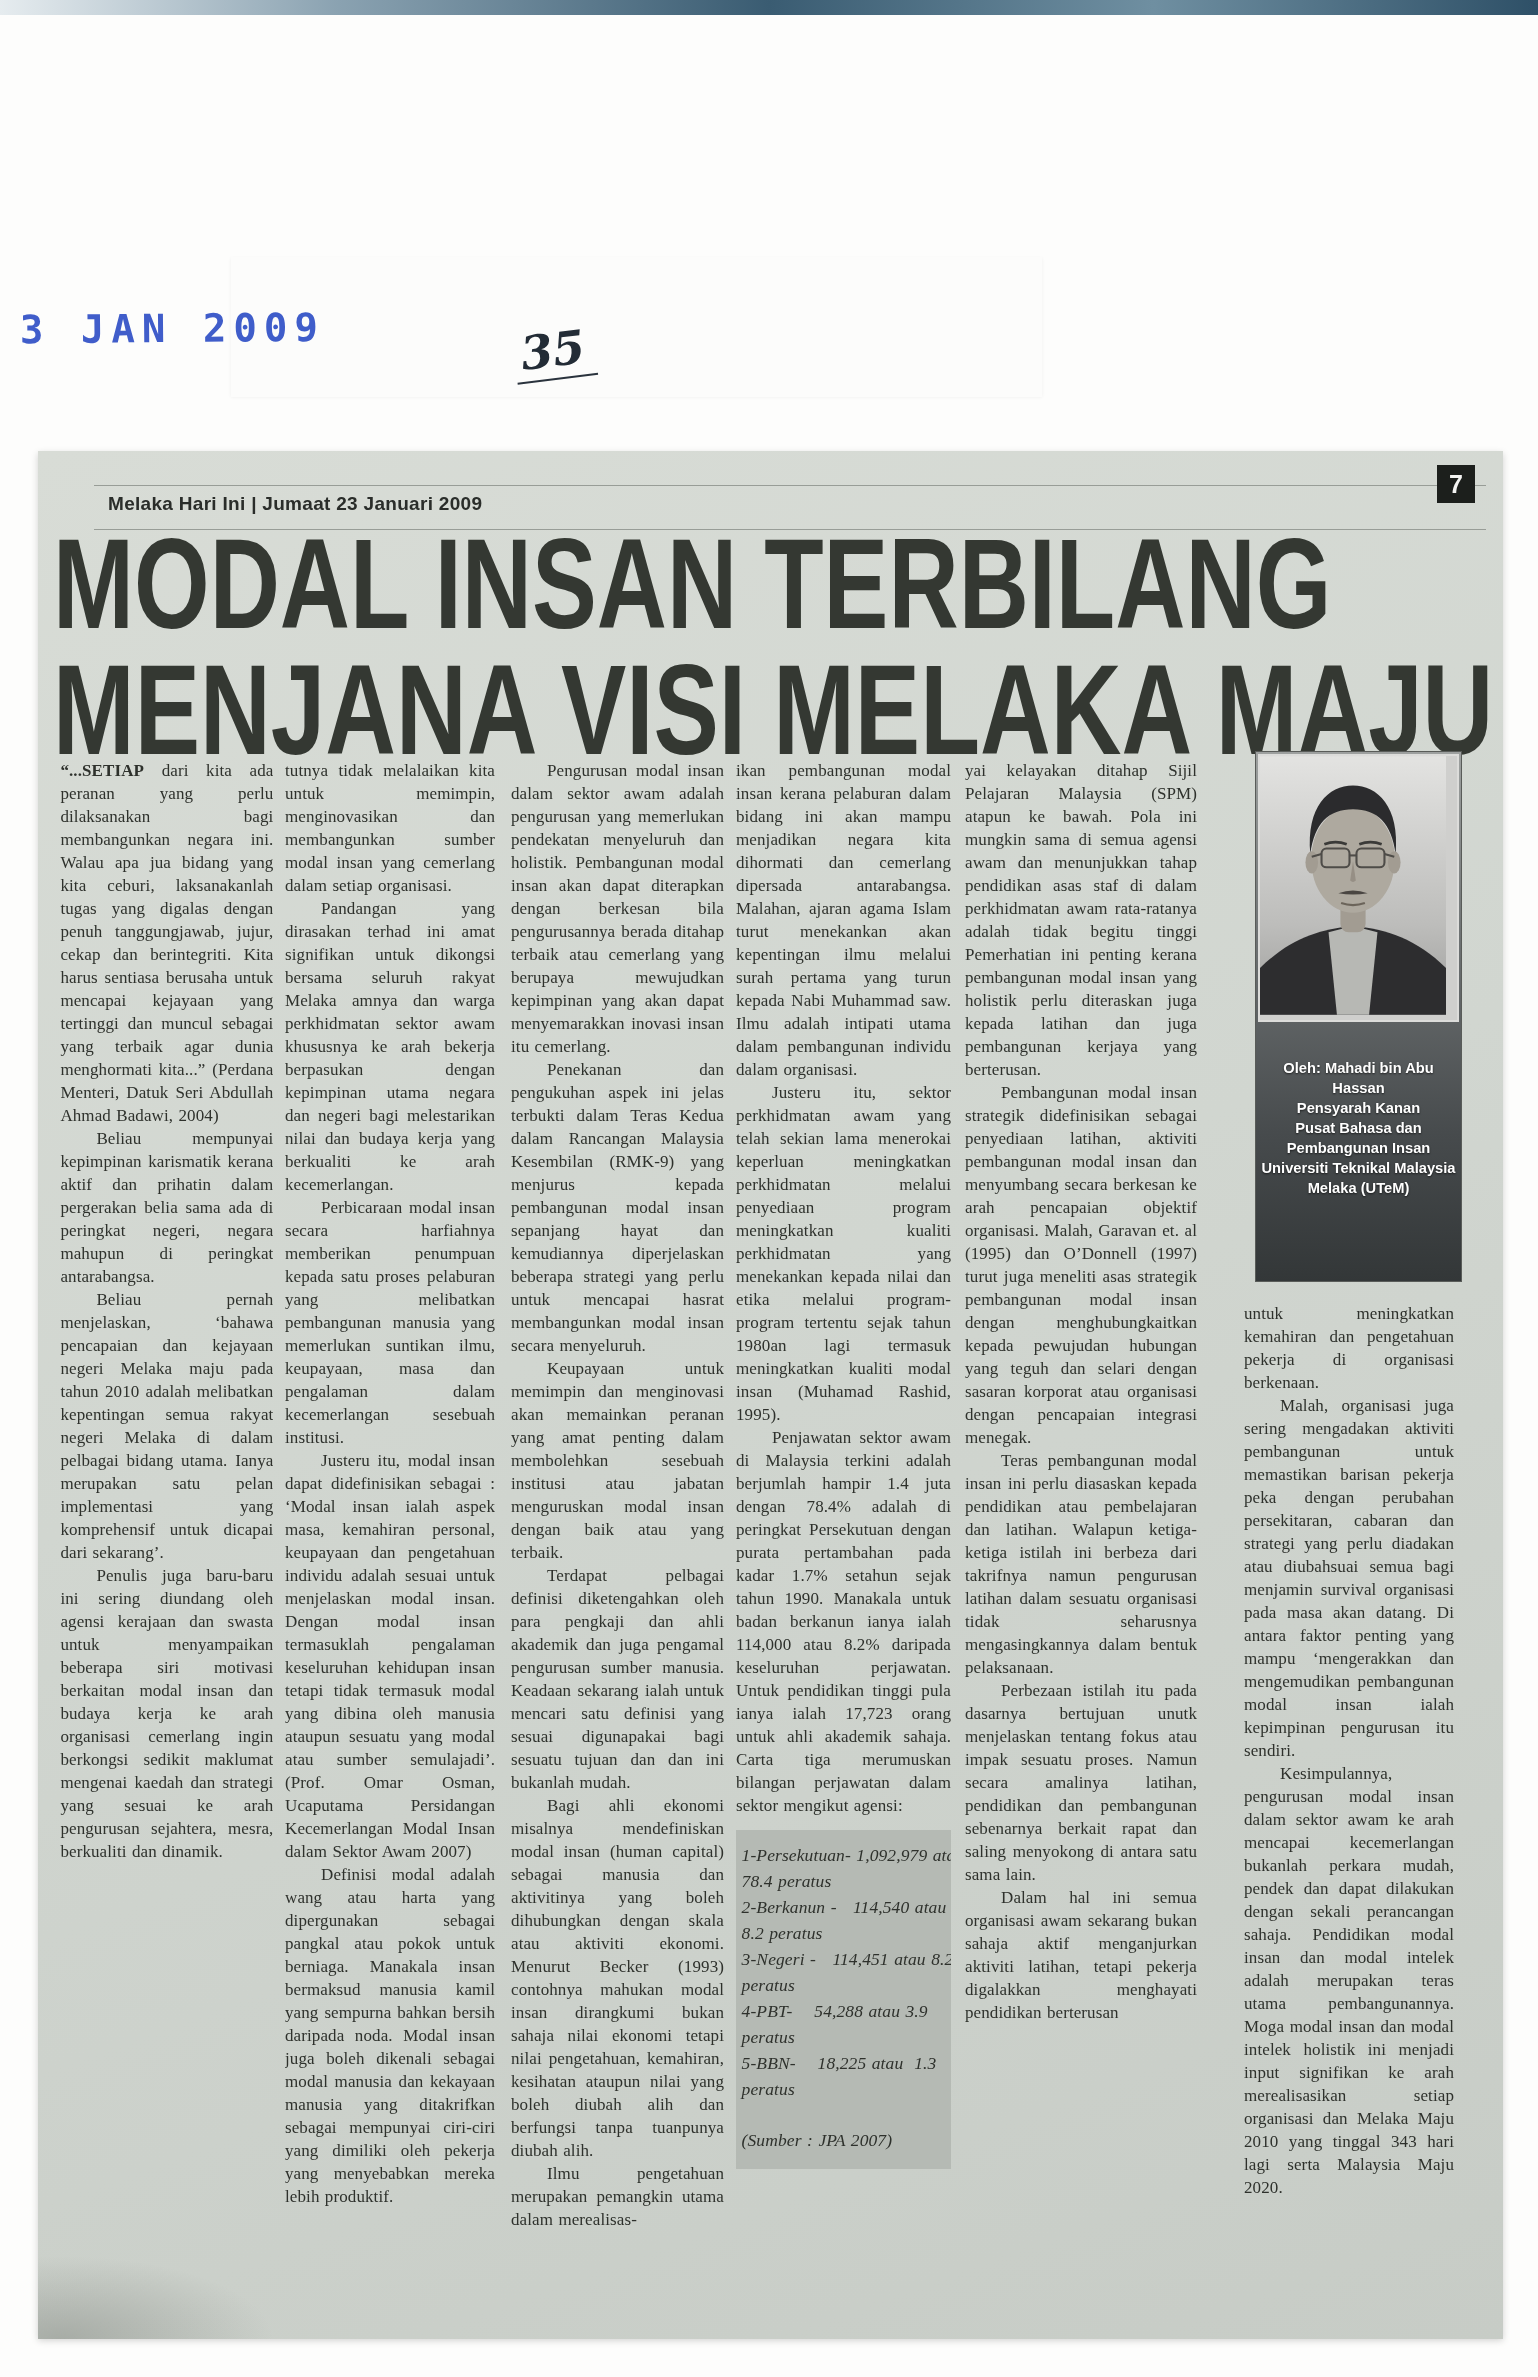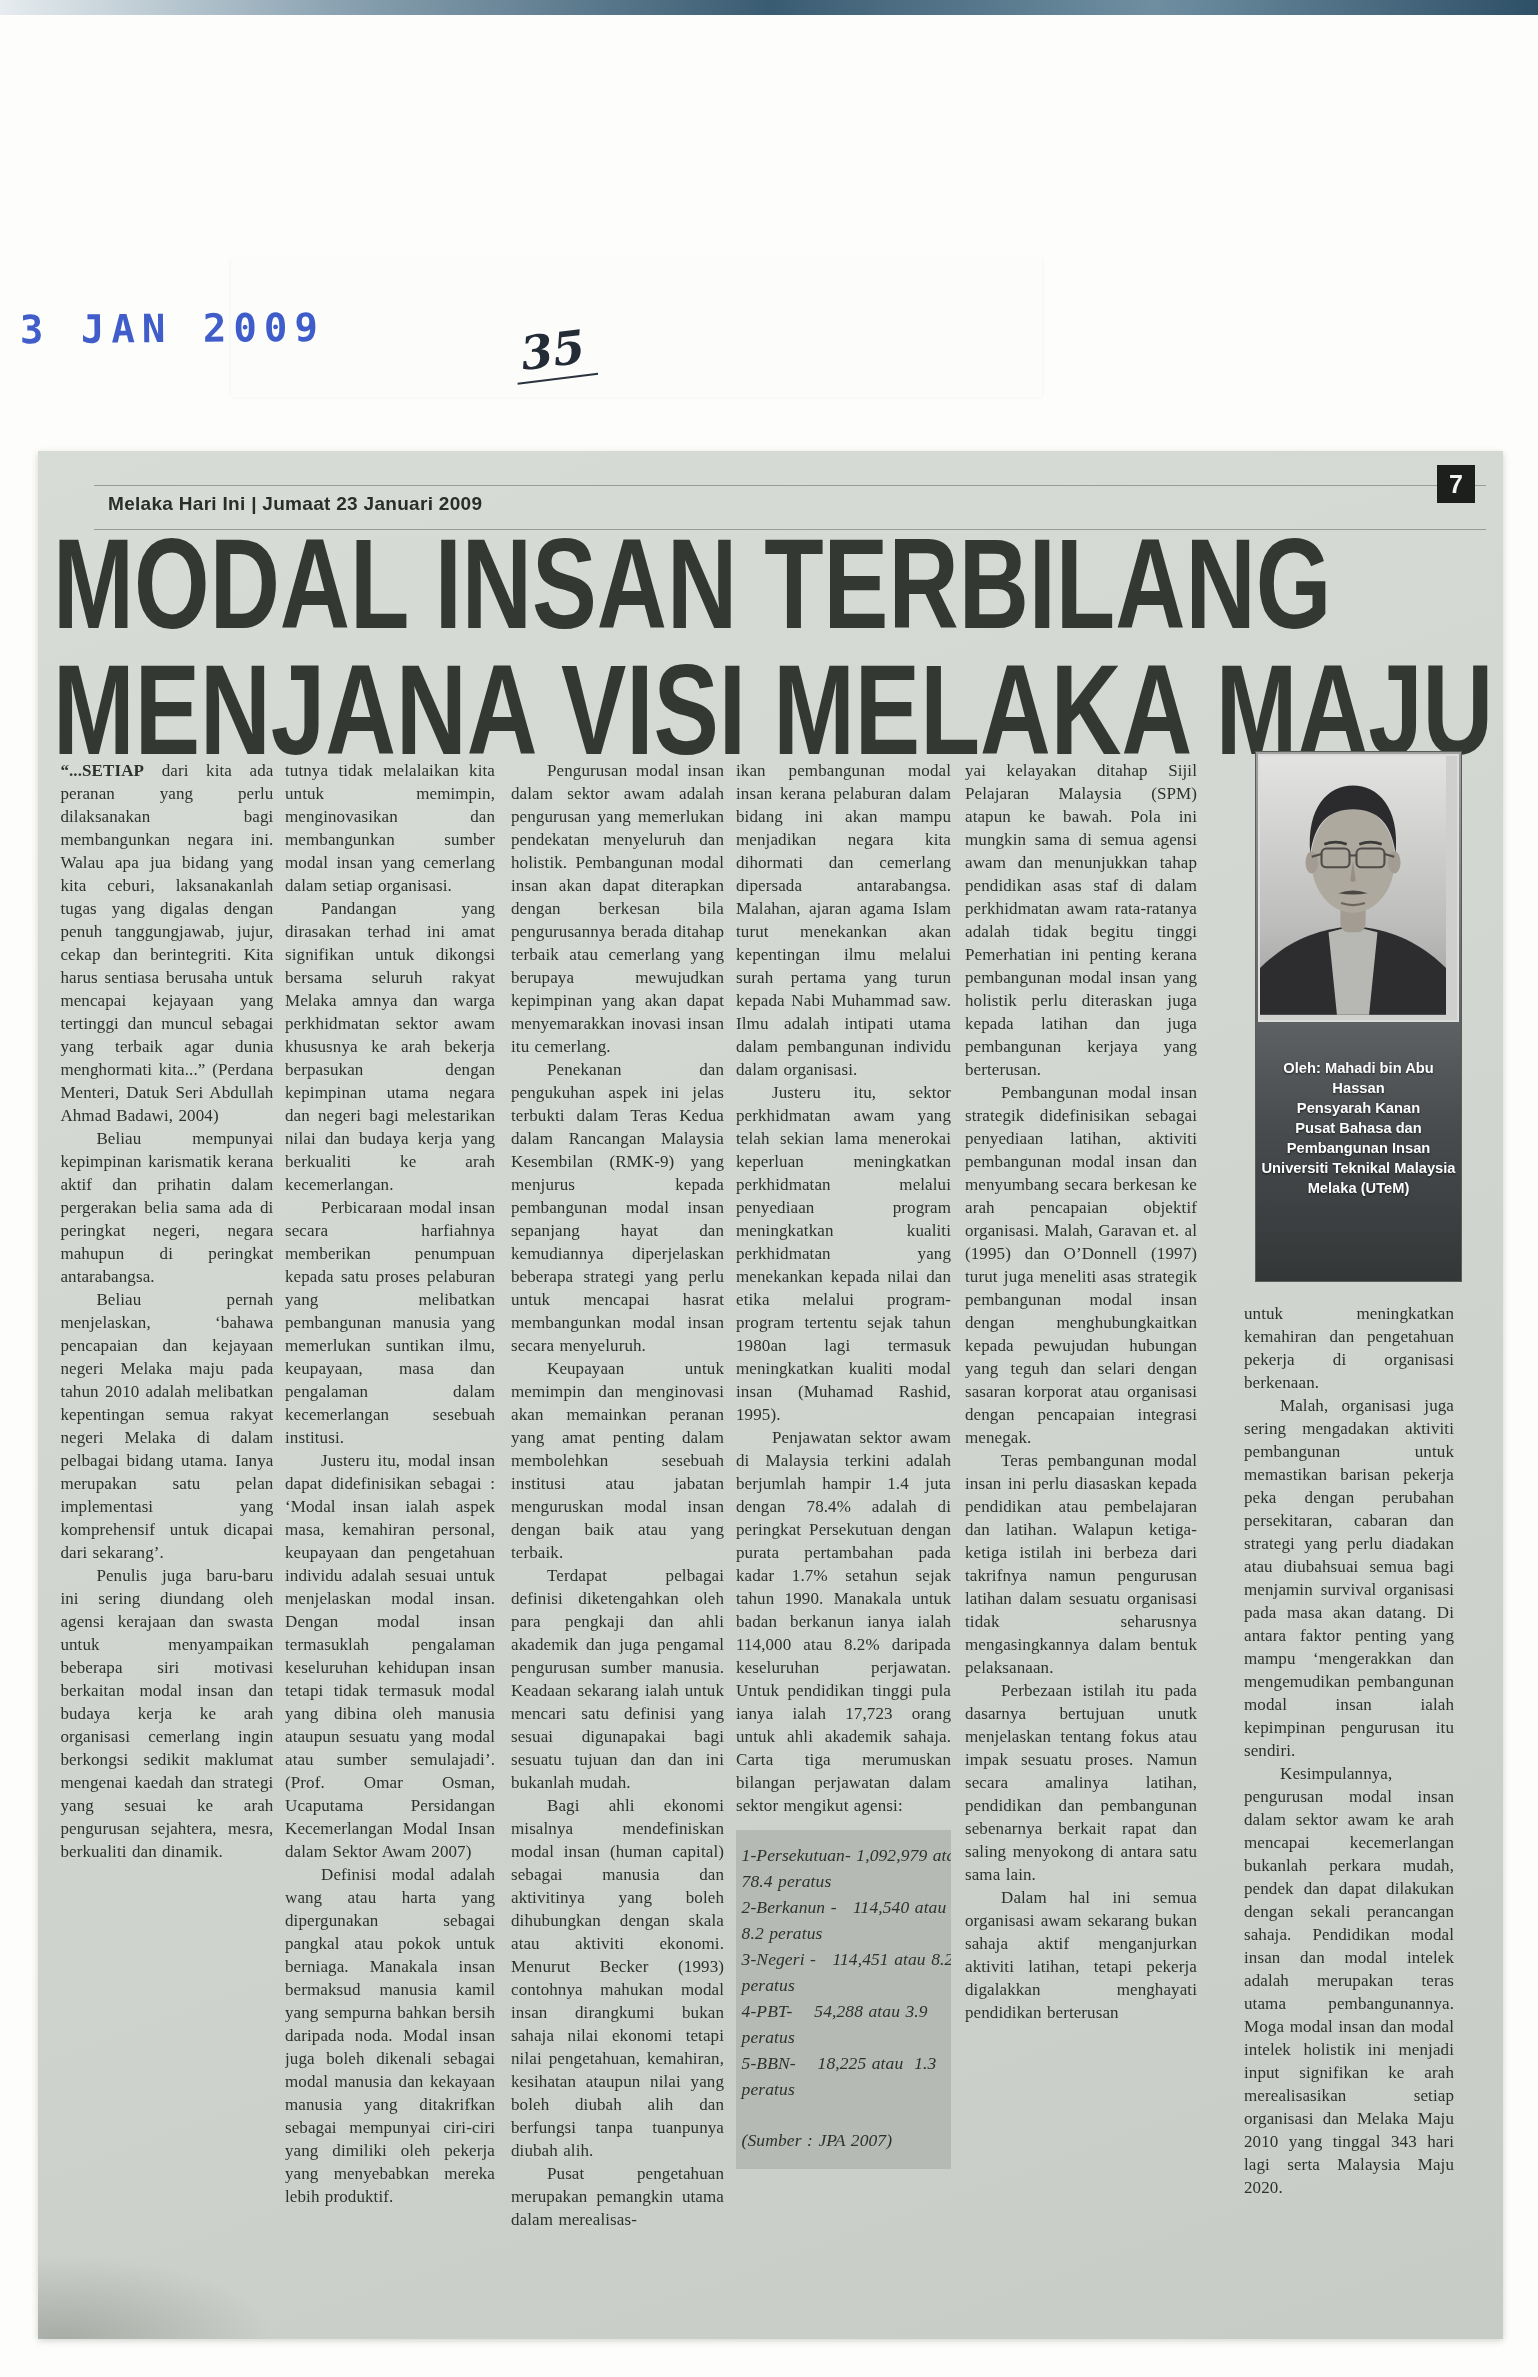--- a/index.html
+++ b/index.html
@@ -87,21 +87,21 @@
     <p>Justeru itu, modal insan dapat didefinisikan sebagai : ‘Modal insan ialah aspek masa, kemahiran personal, keupayaan dan pengetahuan individu adalah sesuai untuk menjelaskan modal insan. Dengan modal insan termasuklah pengalaman keseluruhan kehidupan insan tetapi tidak termasuk modal yang dibina oleh manusia ataupun sesuatu yang modal atau sumber semulajadi’.(Prof. Omar Osman, Ucaputama Persidangan Kecemerlangan Modal Insan dalam Sektor Awam 2007)</p>
     <p>Definisi modal adalah wang atau harta yang dipergunakan sebagai pangkal atau pokok untuk berniaga. Manakala insan bermaksud manusia kamil yang sempurna bahkan bersih daripada noda. Modal insan juga boleh dikenali sebagai modal manusia dan kekayaan manusia yang ditakrifkan sebagai mempunyai ciri-ciri yang dimiliki oleh pekerja yang menyebabkan mereka lebih produktif.</p>
   </div>
 
   <div class="col c3">
     <p>Pengurusan modal insan dalam sektor awam adalah pengurusan yang memerlukan pendekatan menyeluruh dan holistik. Pembangunan modal insan akan dapat diterapkan dengan berkesan bila pengurusannya berada ditahap terbaik atau cemerlang yang berupaya mewujudkan kepimpinan yang akan dapat menyemarakkan inovasi insan itu cemerlang.</p>
     <p>Penekanan dan pengukuhan aspek ini jelas terbukti dalam Teras Kedua dalam Rancangan Malaysia Kesembilan (RMK-9) yang menjurus kepada pembangunan modal insan sepanjang hayat dan kemudiannya diperjelaskan beberapa strategi yang perlu untuk mencapai hasrat membangunkan modal insan secara menyeluruh.</p>
     <p>Keupayaan untuk memimpin dan menginovasi akan memainkan peranan yang amat penting dalam membolehkan sesebuah institusi atau jabatan menguruskan modal insan dengan baik atau yang terbaik.</p>
     <p>Terdapat pelbagai definisi diketengahkan oleh para pengkaji dan ahli akademik dan juga pengamal pengurusan sumber manusia. Keadaan sekarang ialah untuk mencari satu definisi yang sesuai digunapakai bagi sesuatu tujuan dan dan ini bukanlah mudah.</p>
     <p>Bagi ahli ekonomi misalnya mendefiniskan modal insan (human capital) sebagai manusia dan aktivitinya yang boleh dihubungkan dengan skala atau aktiviti ekonomi. Menurut Becker (1993) contohnya mahukan modal insan dirangkumi bukan sahaja nilai ekonomi tetapi nilai pengetahuan, kemahiran, kesihatan ataupun nilai yang boleh diubah alih dan berfungsi tanpa tuanpunya diubah alih.</p>
-    <p>Pusat pengetahuan merupakan pemangkin utama dalam merealisas-</p>
+    <p>Ilmu pengetahuan merupakan pemangkin utama dalam merealisas-</p>
   </div>
 
   <div class="col c4">
     <p class="noind">ikan pembangunan modal insan kerana pelaburan dalam bidang ini akan mampu menjadikan negara kita dihormati dan cemerlang dipersada antarabangsa. Malahan, ajaran agama Islam turut menekankan akan kepentingan ilmu melalui surah pertama yang turun kepada Nabi Muhammad saw. Ilmu adalah intipati utama dalam pembangunan individu dalam organisasi.</p>
     <p>Justeru itu, sektor perkhidmatan awam yang telah sekian lama menerokai keperluan meningkatkan perkhidmatan melalui penyediaan program meningkatkan kualiti perkhidmatan yang menekankan kepada nilai dan etika melalui program-program tertentu sejak tahun 1980an lagi termasuk meningkatkan kualiti modal insan (Muhamad Rashid, 1995).</p>
     <p>Penjawatan sektor awam di Malaysia terkini adalah berjumlah hampir 1.4 juta dengan 78.4% adalah di peringkat Persekutuan dengan purata pertambahan pada kadar 1.7% setahun sejak tahun 1990. Manakala untuk badan berkanun ianya ialah 114,000 atau 8.2% daripada keseluruhan perjawatan. Untuk pendidikan tinggi pula ianya ialah 17,723 orang untuk ahli akademik sahaja. Carta tiga merumuskan bilangan perjawatan dalam sektor mengikut agensi:</p>
     <div class="statsbox">
       <div>1-Persekutuan- 1,092,979 atau 78.4 peratus</div>
       <div>2-Berkanun -   114,540 atau  8.2 peratus</div>
       <div>3-Negeri -   114,451 atau 8.2 peratus</div>

